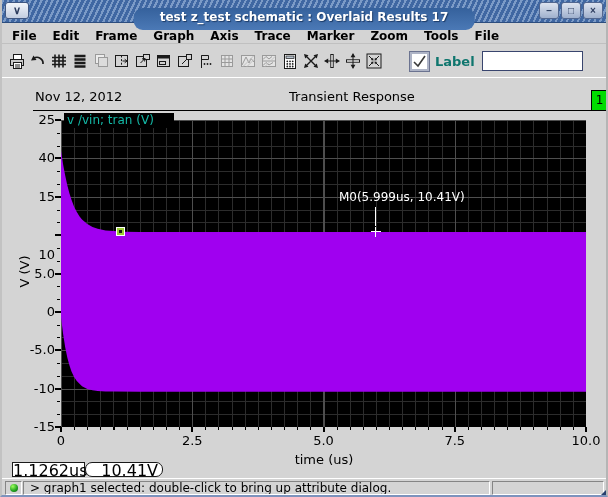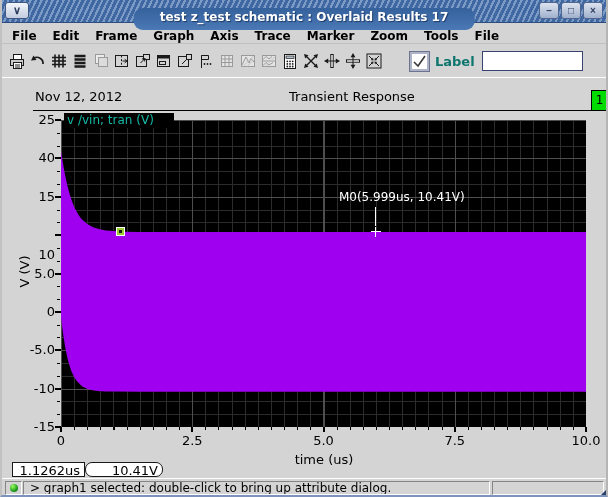--- a/index.html
+++ b/index.html
@@ -70,21 +70,21 @@
   .xlab{position:absolute;left:272px;top:452px;width:100px;text-align:center;font-size:13px;}
   
   .m0-label{position:absolute;color:#fff;font-size:12px;white-space:nowrap;}
   .m0-line,.m0-cross-v{position:absolute;width:1px;background:#fff;}
   .m0-cross-h{position:absolute;height:1px;background:#fff;}
   .box-marker{position:absolute;width:9px;height:9px;box-sizing:border-box;
     border:1px solid #fff;background:#9acd32;}
   .box-marker:after{content:"";position:absolute;left:2px;top:2px;width:3px;height:3px;background:#1a1a1a;}
   
   .readout{position:absolute;top:462px;height:15px;background:#fff;border:1px solid #1a1a1a;
-    font-size:13px;line-height:15px;text-align:right;padding-right:4px;box-sizing:border-box;}
+    font-size:16px;line-height:15px;text-align:right;padding-right:4px;box-sizing:border-box;}
   #readout-x{left:10px;width:73px;}
   #readout-y{left:83px;width:78px;border-radius:7px;}
   
   .status-rule{position:absolute;left:0;top:478px;width:100%;height:1px;background:#fff;}
   .panel{position:absolute;top:481px;height:14px;box-sizing:border-box;background:#d4d4d4;
     border-top:1px solid #858585;border-left:1px solid #858585;
     border-bottom:1px solid #fff;border-right:1px solid #fff;}
   #panel-ball{left:3px;width:17px;}
   #panel-msg{left:21px;width:467px;font-size:12px;line-height:12px;padding-left:6px;white-space:nowrap;overflow:hidden;}
   #panel-right{left:490px;width:112px;}

